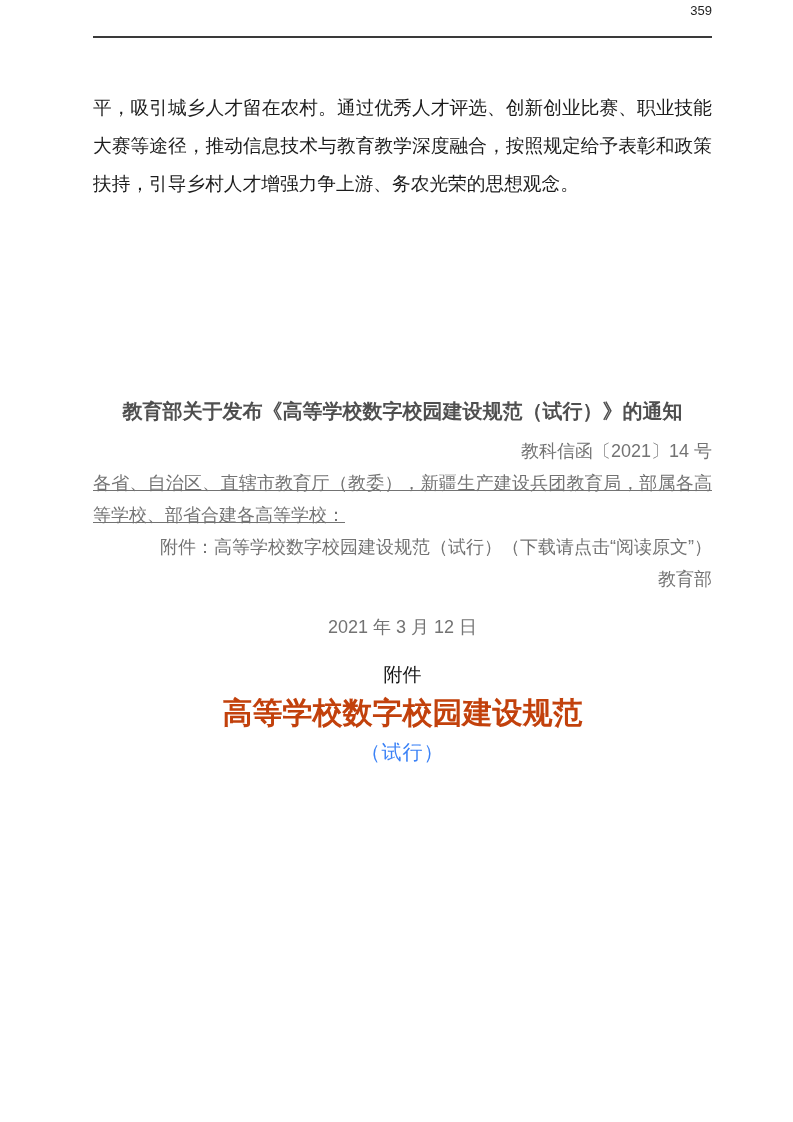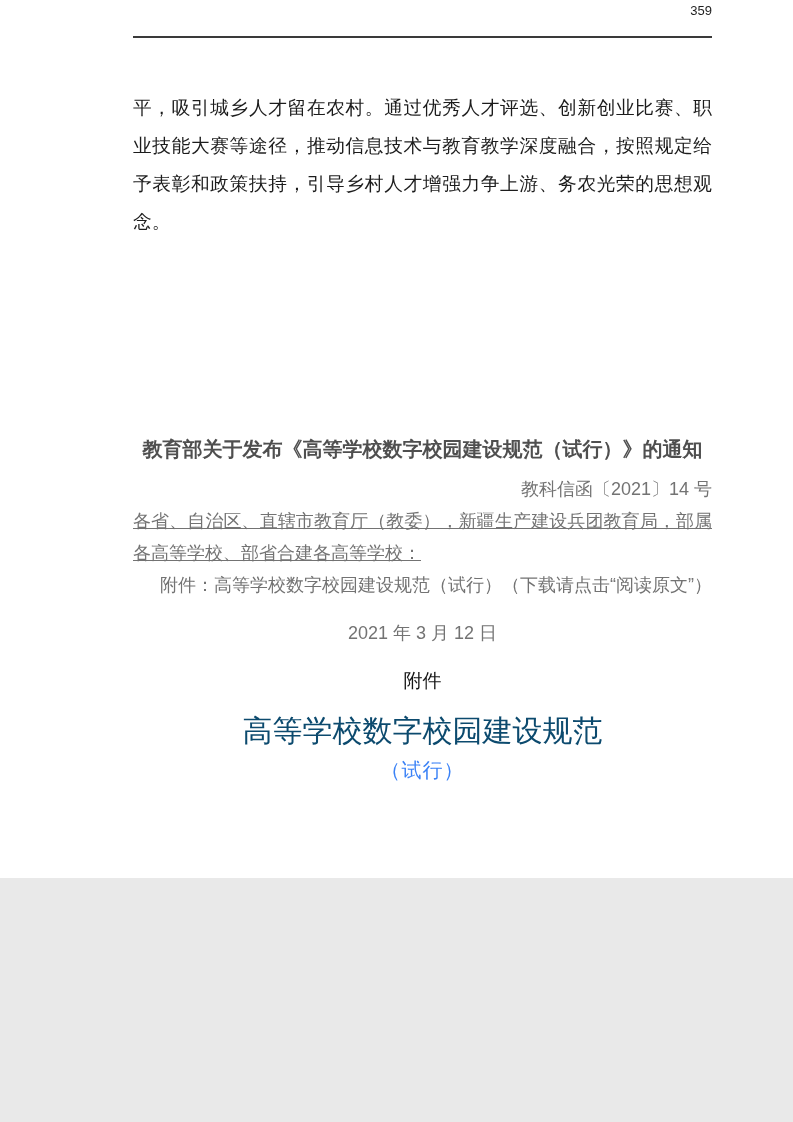--- a/index.html
+++ b/index.html
@@ -1,25 +1,24 @@
 <!DOCTYPE html>
 <html><head>
 <meta charset="utf-8">
 <style>
   * { margin: 0; padding: 0; box-sizing: border-box; }
   html, body { background: #e9e9e9; }
   .page {
     width: 793px;
-    height: 878px;
+    height: 1122px;
     margin: 0 auto;
     background: #ffffff;
     font-family: "Liberation Sans", "DejaVu Sans", sans-serif;
     color: #1f1f1f;
     overflow: hidden;
-    padding-left: 40px;
   }
   .content { padding: 0 81px 0 93px; }
 
   .page-number {
     text-align: right;
     font-size: 13px;
     line-height: 15px;
     padding-top: 3px;
     color: #1f1f1f;
   }
@@ -60,26 +59,26 @@
   .sign-date    { text-align: center; margin-top: 16px; }
 
   .appendix-label {
     margin-top: 16px;
     font-size: 19px;
     line-height: 32px;
     color: #141414;
     text-align: center;
   }
   .appendix-title {
-    margin-top: 16px;
+    margin-top: 4px;
     font-size: 30px;
     line-height: 36px;
-    font-weight: 400;
+    font-weight: 700;
     text-align: center;
-    color: #0c4a6e;
+    color: #c2410c;
   }
   .appendix-subtitle {
     margin-top: 8px;
     font-family: "Liberation Serif", "DejaVu Serif", serif;
     font-size: 20px;
     line-height: 26px;
     text-align: center;
     letter-spacing: 1px;
     color: #3b82f6;
   }
@@ -99,20 +98,21 @@
     <h2 class="notice-title">教育部关于发布《高等学校数字校园建设规范（试行）》的通知</h2>
 
     <div class="notice-block">
       <div class="doc-number">教科信函〔2021〕14 号</div>
 
       <p class="salutation">各省、自治区、直辖市教育厅（教委），新疆生产建设兵团教育局，部属各高等学校、部省合建各高等学校：</p>
 
 
       <p class="attachment-line">附件：高等学校数字校园建设规范（试行）（下载请点击“阅读原文”）</p>
 
+      <div class="signer">教育部</div>
 
       <div class="sign-date">2021 年 3 月 12 日</div>
     </div>
 
     <div class="appendix-label">附件</div>
 
     <h1 class="appendix-title">高等学校数字校园建设规范</h1>
 
     <div class="appendix-subtitle">（试行）</div>
 

